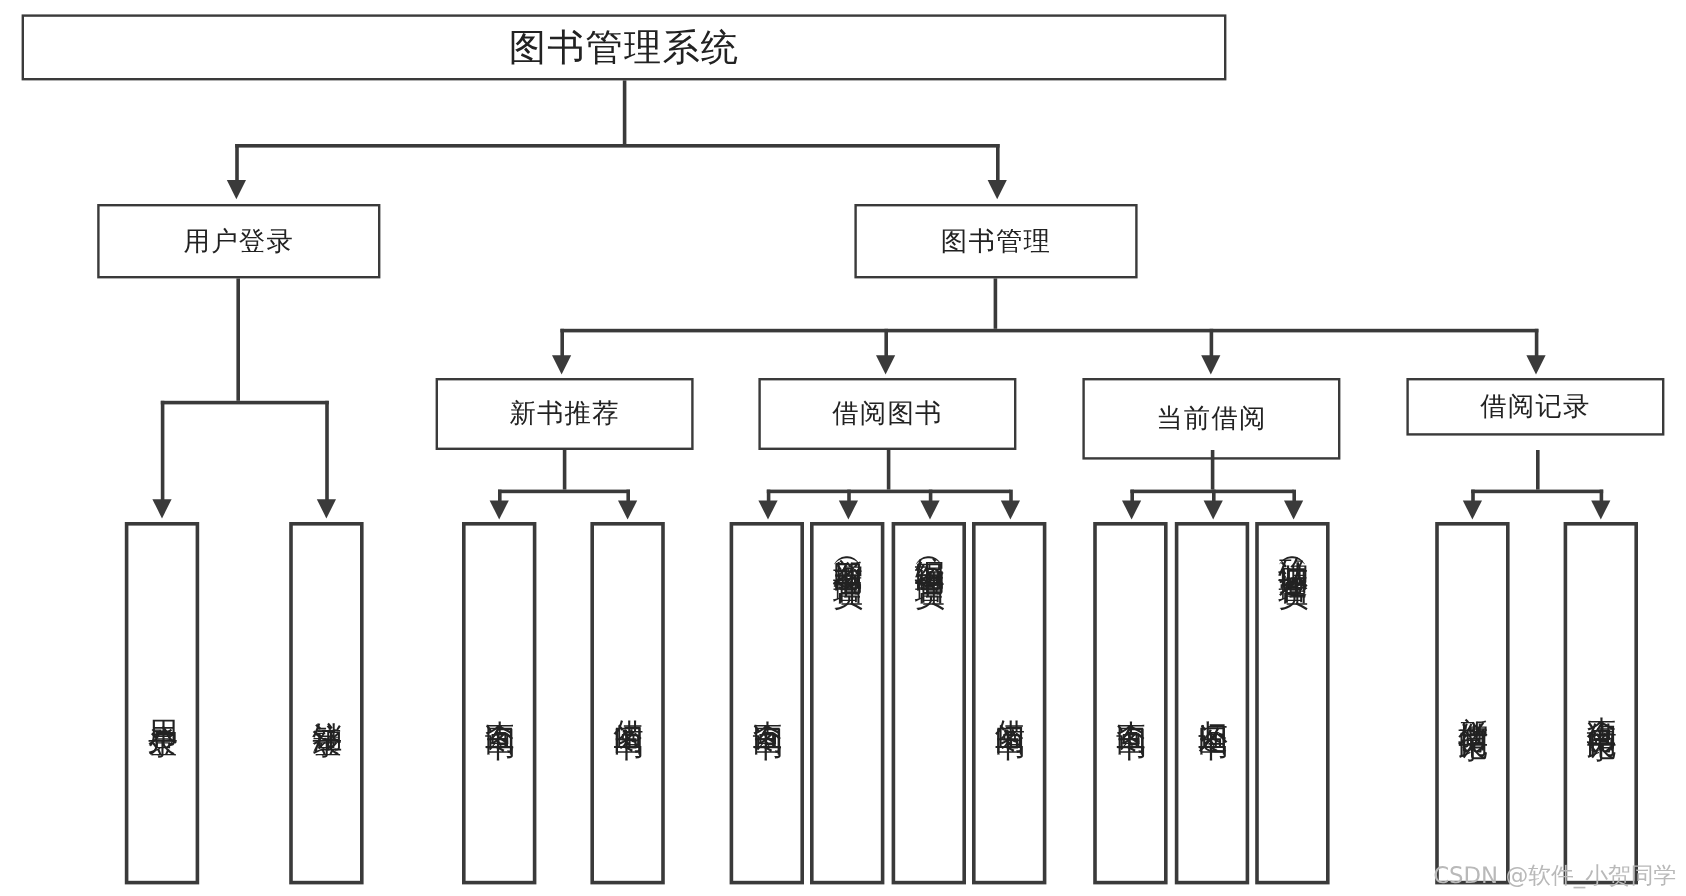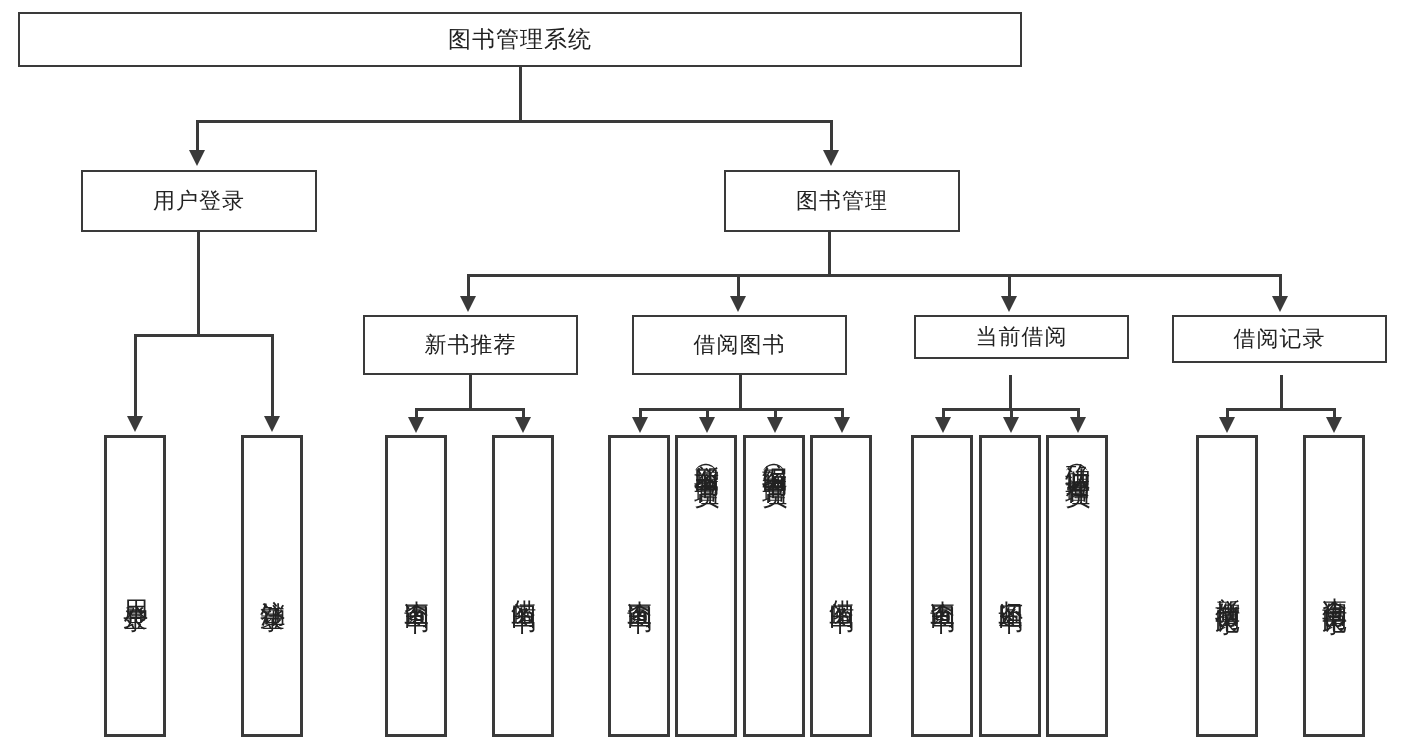--- a/index.html
+++ b/index.html
@@ -21,21 +21,21 @@
     border:2px solid #3a3a3a;
     background:#ffffff;
     display:flex;
     align-items:center;
     justify-content:center;
     color:#222222;
     text-align:center;
   }
   .node.root{
     border-width:2px;
-    font-size:23px;
+    font-size:31px;
     letter-spacing:1px;
   }
   .node.lvl2{
     font-size:22px;
     letter-spacing:1px;
   }
   .node.lvl3{
     font-size:22px;
     letter-spacing:1px;
   }
@@ -100,21 +100,21 @@
 
   <div class="ln v" style="left:196px;top:120px;height:32px;"></div>
   <div class="arrow" style="left:189px;top:150px;"></div>
 
   <div class="ln v" style="left:830px;top:120px;height:32px;"></div>
   <div class="arrow" style="left:823px;top:150px;"></div>
 
   <div class="node lvl2" style="left:81px;top:170px;width:236px;height:62px;">
     <span>用户登录</span>
   </div>
-  <div class="node lvl2" style="left:712px;top:170px;width:236px;height:62px;margin-left:12px;">
+  <div class="node lvl2" style="left:712px;top:170px;width:236px;height:62px;">
     <span>图书管理</span>
   </div>
 
   <div class="ln v" style="left:197px;top:232px;height:102px;"></div>
   <div class="ln h" style="left:134px;top:334px;width:140px;"></div>
   <div class="ln v" style="left:134px;top:334px;height:84px;"></div>
   <div class="arrow" style="left:127px;top:416px;"></div>
   <div class="ln v" style="left:271px;top:334px;height:84px;"></div>
   <div class="arrow" style="left:264px;top:416px;"></div>
 
@@ -136,21 +136,21 @@
   <div class="arrow" style="left:1001px;top:296px;"></div>
   <div class="ln v" style="left:1279px;top:274px;height:24px;"></div>
   <div class="arrow" style="left:1272px;top:296px;"></div>
 
   <div class="node lvl3" style="left:363px;top:315px;width:215px;height:60px;">
     <span>新书推荐</span>
   </div>
   <div class="node lvl3" style="left:632px;top:315px;width:215px;height:60px;">
     <span>借阅图书</span>
   </div>
-  <div class="node lvl3" style="left:902px;top:315px;width:215px;height:44px;margin-left:12px;">
+  <div class="node lvl3" style="left:902px;top:315px;width:215px;height:68px;">
     <span>当前借阅</span>
   </div>
   <div class="node lvl3" style="left:1172px;top:315px;width:215px;height:48px;">
     <span>借阅记录</span>
   </div>
 
   <div class="ln v" style="left:469px;top:375px;height:33px;"></div>
   <div class="ln h" style="left:415px;top:408px;width:110px;"></div>
   <div class="ln v" style="left:415px;top:408px;height:11px;"></div>
   <div class="arrow" style="left:408px;top:417px;"></div>
@@ -214,14 +214,15 @@
   <div class="ln v" style="left:1333px;top:408px;height:11px;"></div>
   <div class="arrow" style="left:1326px;top:417px;"></div>
 
   <div class="node leaf centered" style="left:1196px;top:435px;width:62px;height:302px;">
     <span class="vtext">新增借阅记录</span>
   </div>
   <div class="node leaf centered" style="left:1303px;top:435px;width:62px;height:302px;">
     <span class="vtext">查询借阅记录</span>
   </div>
 
+  <div id="watermark">CSDN @软件_小贺同学</div>
 
 </div>
 
 </body></html>

